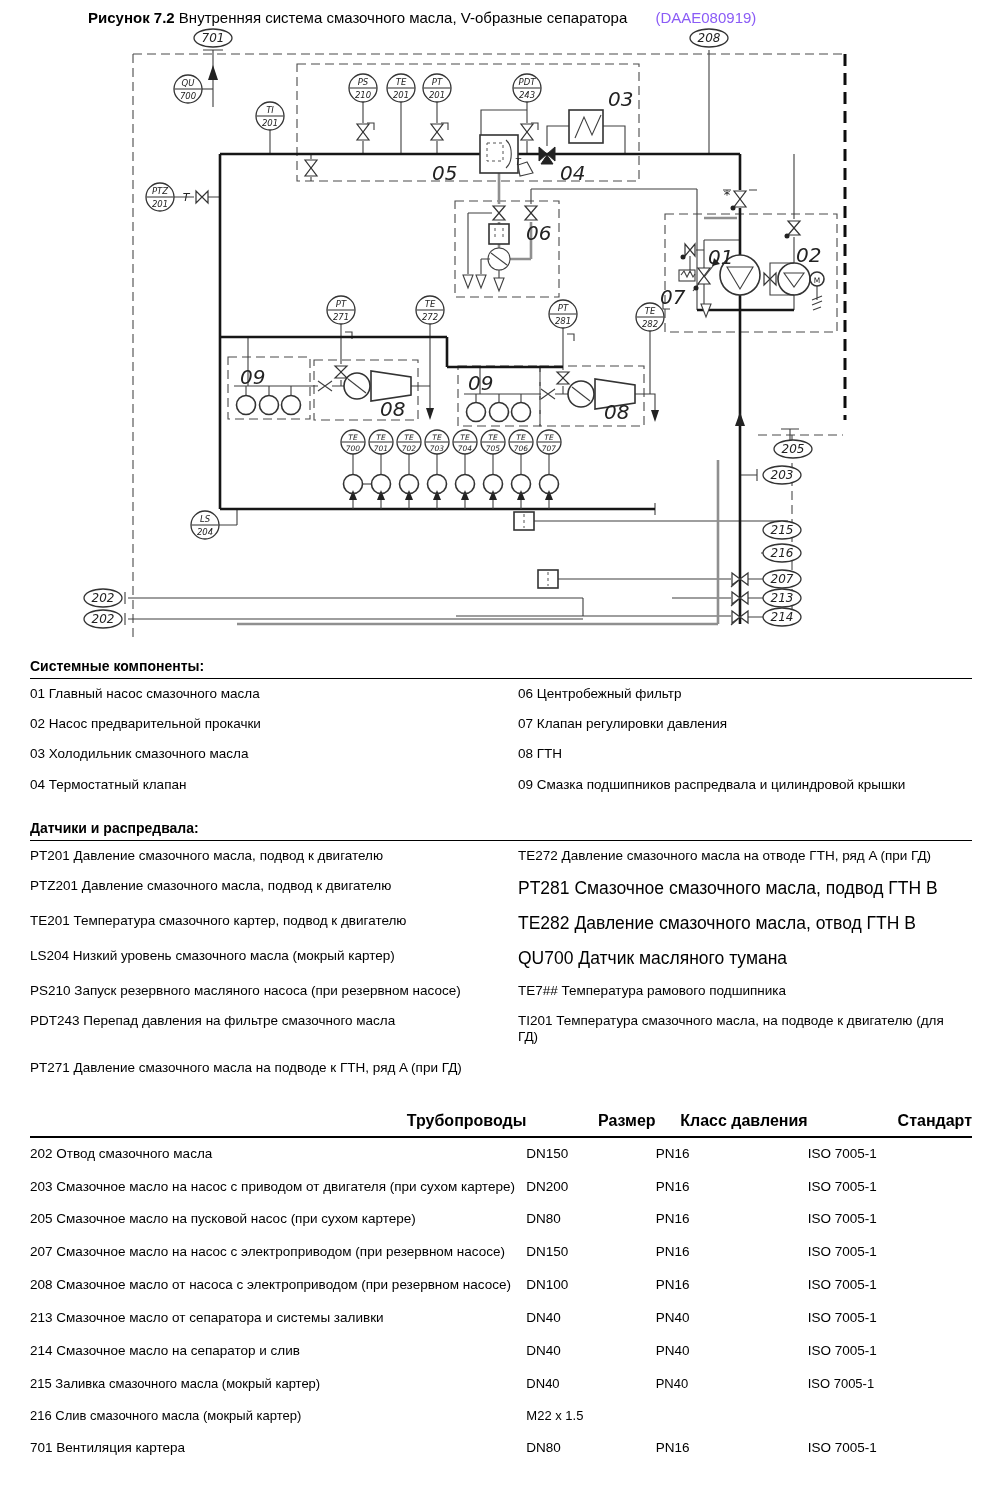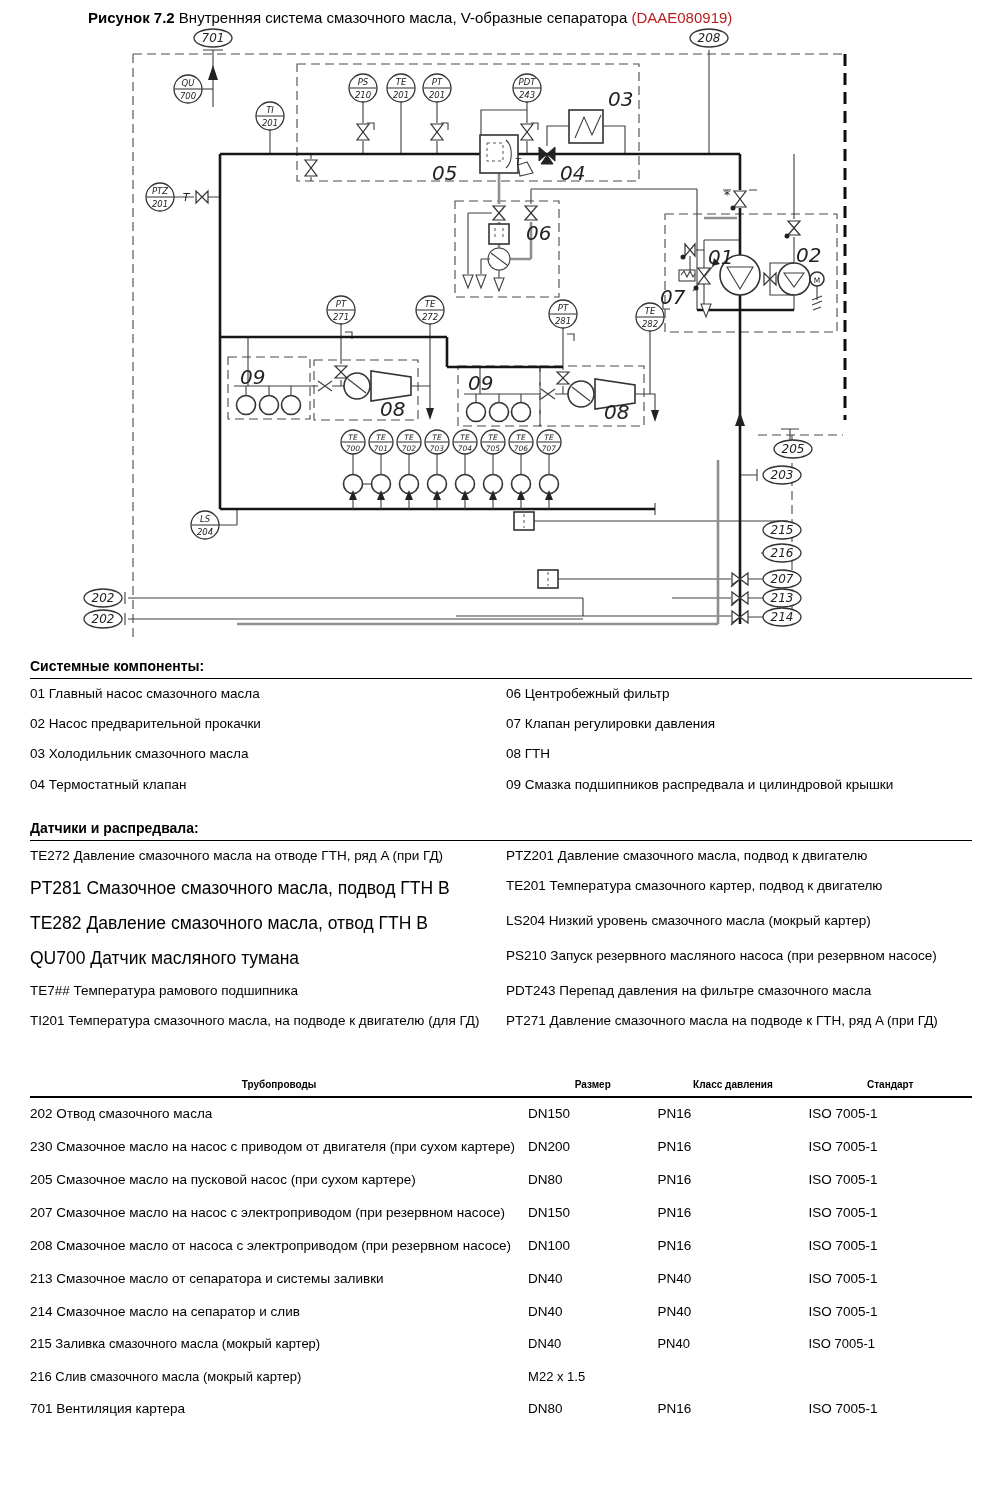--- a/index.html
+++ b/index.html
@@ -1,41 +1,41 @@
 <!DOCTYPE html>
 <html><head>
 <meta charset="utf-8">
 <style>
   html,body{margin:0;padding:0;background:#fff;color:#000;font-family:"Liberation Sans",sans-serif;}
   .doc{position:relative;width:1002px;height:1508px;overflow:hidden;background:#fff;}
   .title{padding:9px 0 0 88px;font-size:15px;white-space:nowrap;}
   .title .b{font-weight:bold;}
-  .title .code{color:#b91c1c;}
+  .title .code{color:#8b5cf6;margin-left:24px;}
   svg{display:block;}
   svg text{font-family:"DejaVu Sans",sans-serif;fill:#222;}
   .it{font-style:italic;}
   .ln{stroke:#3f3f3f;stroke-width:1.1;fill:none;}
   .lnw{stroke:#333;stroke-width:1.6;fill:none;}
   .bd{stroke:#161616;stroke-width:2.6;fill:none;}
   .gy{stroke:#8f8f8f;stroke-width:2.6;fill:none;}
   .dsh{stroke:#4a4a4a;stroke-width:1.1;fill:none;stroke-dasharray:9 5;}
   .dsh2{stroke:#555;stroke-width:1;fill:none;stroke-dasharray:3 3;}
   .dshb{stroke:#0d0d0d;stroke-width:3;fill:none;stroke-dasharray:12 7;}
   .blk{fill:#222;stroke:none;}
   .wht{fill:#fff;stroke:#3f3f3f;stroke-width:1.1;}
   .bub{fill:#fff;stroke:#333;stroke-width:1.3;}
   .vlv{fill:#fff;stroke:#333;stroke-width:1.2;}
   .vlvf{fill:#222;stroke:#222;stroke-width:1;}
   .sec{margin:6px 30px 0 30px;}
   .sec-h{font-weight:bold;font-size:14px;border-bottom:1.6px solid #000;padding-bottom:4px;}
-  .grid{display:grid;grid-template-columns:476px 1fr;column-gap:0;}
+  .grid{display:grid;grid-template-columns:476px 1fr;column-gap:12px;}
   .li{font-size:13.5px;line-height:1.2;padding:7px 8px 7px 0;}
   .li.lg{font-size:17.5px;}
   table.pipes{margin:24px 30px 0 30px;border-collapse:collapse;width:942px;font-size:13.5px;}
-  table.pipes th{text-align:center;font-size:10px;border-bottom:2px solid #000;padding:5px 0 6px 0;}
+  table.pipes th{text-align:right;font-size:16px;border-bottom:2px solid #000;padding:5px 0 6px 0;}
   table.pipes td{padding:8px 8px 8px 0;vertical-align:top;line-height:1.25;}
   tr.lg td{font-size:13px;}
   .c1{width:508px;} .c2{width:125px;} .c3{width:148px;} .c4{width:161px;}
 </style>
 </head>
 <body>
 
 <div class="doc">
 
   <div class="title">
@@ -521,20 +521,21 @@
         <div class="li">08 ГТН</div>
         <div class="li">04 Термостатный клапан</div>
         <div class="li">09 Смазка подшипников распредвала и цилиндровой крышки</div>
         <div class="li"></div>
       </div>
   </div>
 
   <div class="sec">
     <div class="sec-h">Датчики и распредвала:</div>
     <div class="grid" id="sensors-grid">
+        <div class="li">PT201 Давление смазочного масла, подвод к двигателю</div>
         <div class="li">TE272 Давление смазочного масла на отводе ГТН, ряд A (при ГД)</div>
         <div class="li">PTZ201 Давление смазочного масла, подвод к двигателю</div>
         <div class="li lg">PT281 Смазочное смазочного масла, подвод ГТН B</div>
         <div class="li">TE201 Температура смазочного картер, подвод к двигателю</div>
         <div class="li lg">TE282 Давление смазочного масла, отвод ГТН B</div>
         <div class="li">LS204 Низкий уровень смазочного масла (мокрый картер)</div>
         <div class="li lg">QU700 Датчик масляного тумана</div>
         <div class="li">PS210 Запуск резервного масляного насоса (при резервном насосе)</div>
         <div class="li">TE7## Температура рамового подшипника</div>
         <div class="li">PDT243 Перепад давления на фильтре смазочного масла</div>
@@ -554,21 +555,21 @@
         </tr>
       </thead>
     <tbody id="pipes-body">
         <tr>
           <td class="c1">202 Отвод смазочного масла</td>
           <td class="c2">DN150</td>
           <td class="c3">PN16</td>
           <td class="c4">ISO 7005-1</td>
         </tr>
         <tr>
-          <td class="c1">230 Смазочное масло на насос с приводом от двигателя (при сухом картере)</td>
+          <td class="c1">203 Смазочное масло на насос с приводом от двигателя (при сухом картере)</td>
           <td class="c2">DN200</td>
           <td class="c3">PN16</td>
           <td class="c4">ISO 7005-1</td>
         </tr>
         <tr>
           <td class="c1">205 Смазочное масло на пусковой насос (при сухом картере)</td>
           <td class="c2">DN80</td>
           <td class="c3">PN16</td>
           <td class="c4">ISO 7005-1</td>
         </tr>

